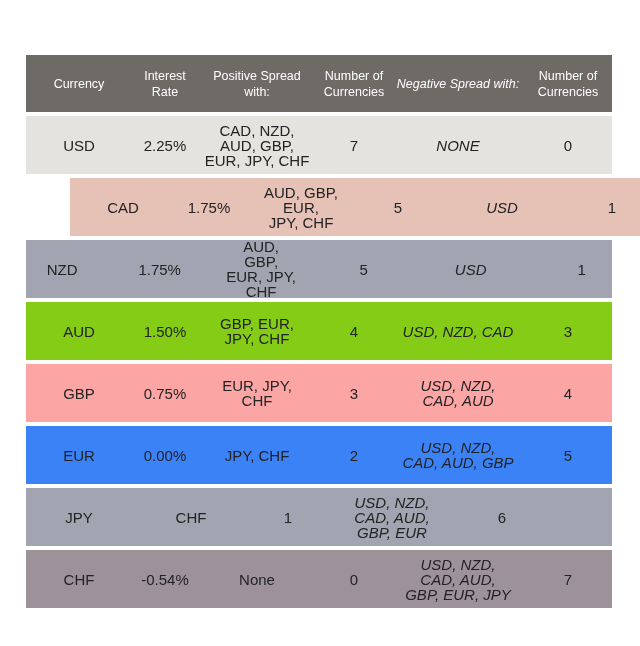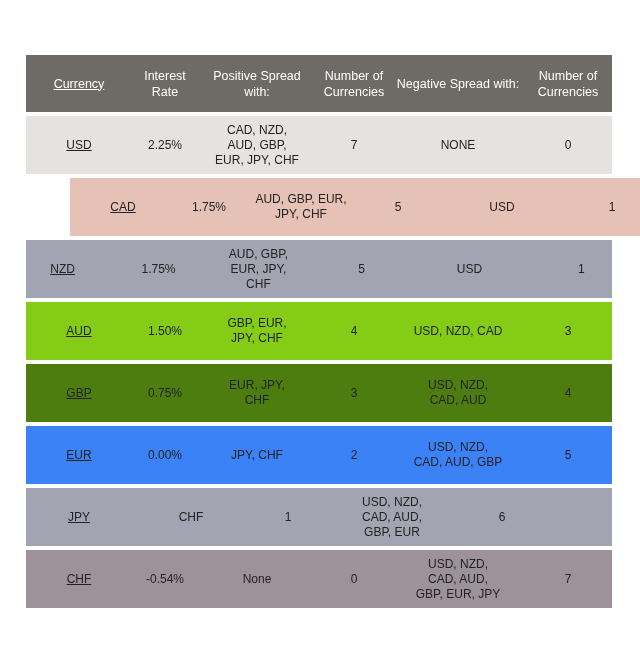--- a/index.html
+++ b/index.html
@@ -43,31 +43,31 @@
   }
   .data-row {
     height: 58px;
   }
   .cell {
     display: flex;
     align-items: center;
     justify-content: center;
     text-align: center;
     color: #232323;
-    font-size: 12px;
+    font-size: 15px;
     line-height: 15px;
     box-sizing: border-box;
     padding: 0 4px;
     white-space: pre-line;
   }
-  .c-currency   { width: 106px; text-decoration: underline; }
+  .c-currency   { width: 106px; }
   .c-rate       { width: 66px;  }
   .c-pos        { width: 118px; }
   .c-poscount   { width: 76px;  }
-  .c-neg        { width: 132px; }
+  .c-neg        { width: 132px; font-style: italic; }
   .c-negcount   { width: 88px;  }
 </style>
 </head>
 <body style="background: rgb(255, 255, 255);">
 
 <div id="table-wrap">
   <div class="row header-row" style="background: rgb(110, 106, 102);">
       <div class="header-cell c-currency">Currency</div>
       <div class="header-cell c-rate">Interest
 Rate</div>
@@ -111,21 +111,21 @@
       </div>
       <div class="row data-row" style="background: #84cc16;">
         <div class="cell c-currency">AUD</div>
         <div class="cell c-rate">1.50%</div>
         <div class="cell c-pos">GBP, EUR,
 JPY, CHF</div>
         <div class="cell c-poscount">4</div>
         <div class="cell c-neg">USD, NZD, CAD</div>
         <div class="cell c-negcount">3</div>
       </div>
-      <div class="row data-row" style="background: #4d7c0f;">
+      <div class="row data-row" style="background: #fca5a5;">
         <div class="cell c-currency">GBP</div>
         <div class="cell c-rate">0.75%</div>
         <div class="cell c-pos">EUR, JPY,
 CHF</div>
         <div class="cell c-poscount">3</div>
         <div class="cell c-neg">USD, NZD,
 CAD, AUD</div>
         <div class="cell c-negcount">4</div>
       </div>
       <div class="row data-row" style="background: #3b82f6;">

